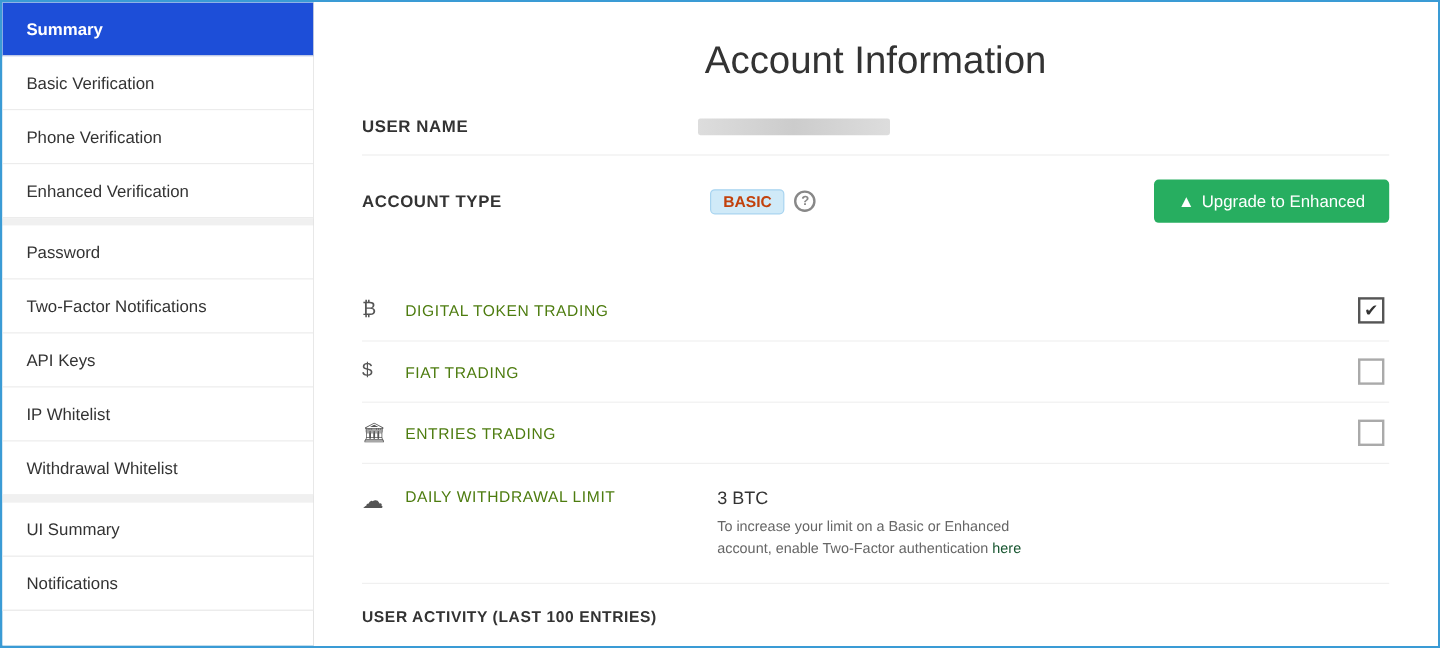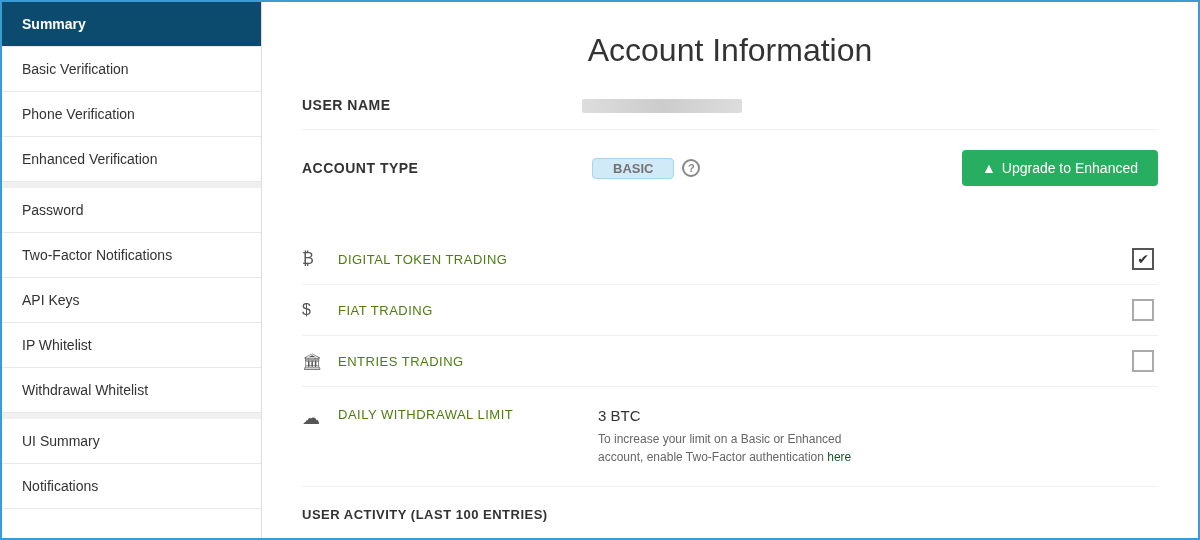--- a/index.html
+++ b/index.html
@@ -26,21 +26,21 @@
     .sidebar-item {
       padding: 14px 20px;
       cursor: pointer;
       font-size: 14px;
       color: #333;
       border-bottom: 1px solid #e8e8e8;
       background: #fff;
     }
 
     .sidebar-item.active {
-      background: #0c4a6e;
+      background: #1d4ed8;
       color: #fff;
       font-weight: bold;
     }
 
     .sidebar-group {
       border-bottom: 6px solid #f0f0f0;
     }
 
     .sidebar-group:last-child {
       border-bottom: none;
@@ -87,24 +87,24 @@
     .account-type-row {
       display: flex;
       align-items: center;
       margin-bottom: 28px;
       padding-bottom: 20px;
     }
 
     .badge-basic {
       display: inline-block;
       background: #d0eaf8;
-      color: #737373;
+      color: #c2410c;
       border: 1px solid #a8d4f0;
       border-radius: 4px;
-      padding: 2px 20px;
+      padding: 2px 10px;
       font-size: 13px;
       font-weight: bold;
       margin-left: 10px;
       margin-right: 8px;
     }
 
     .help-icon {
       display: inline-flex;
       align-items: center;
       justify-content: center;

